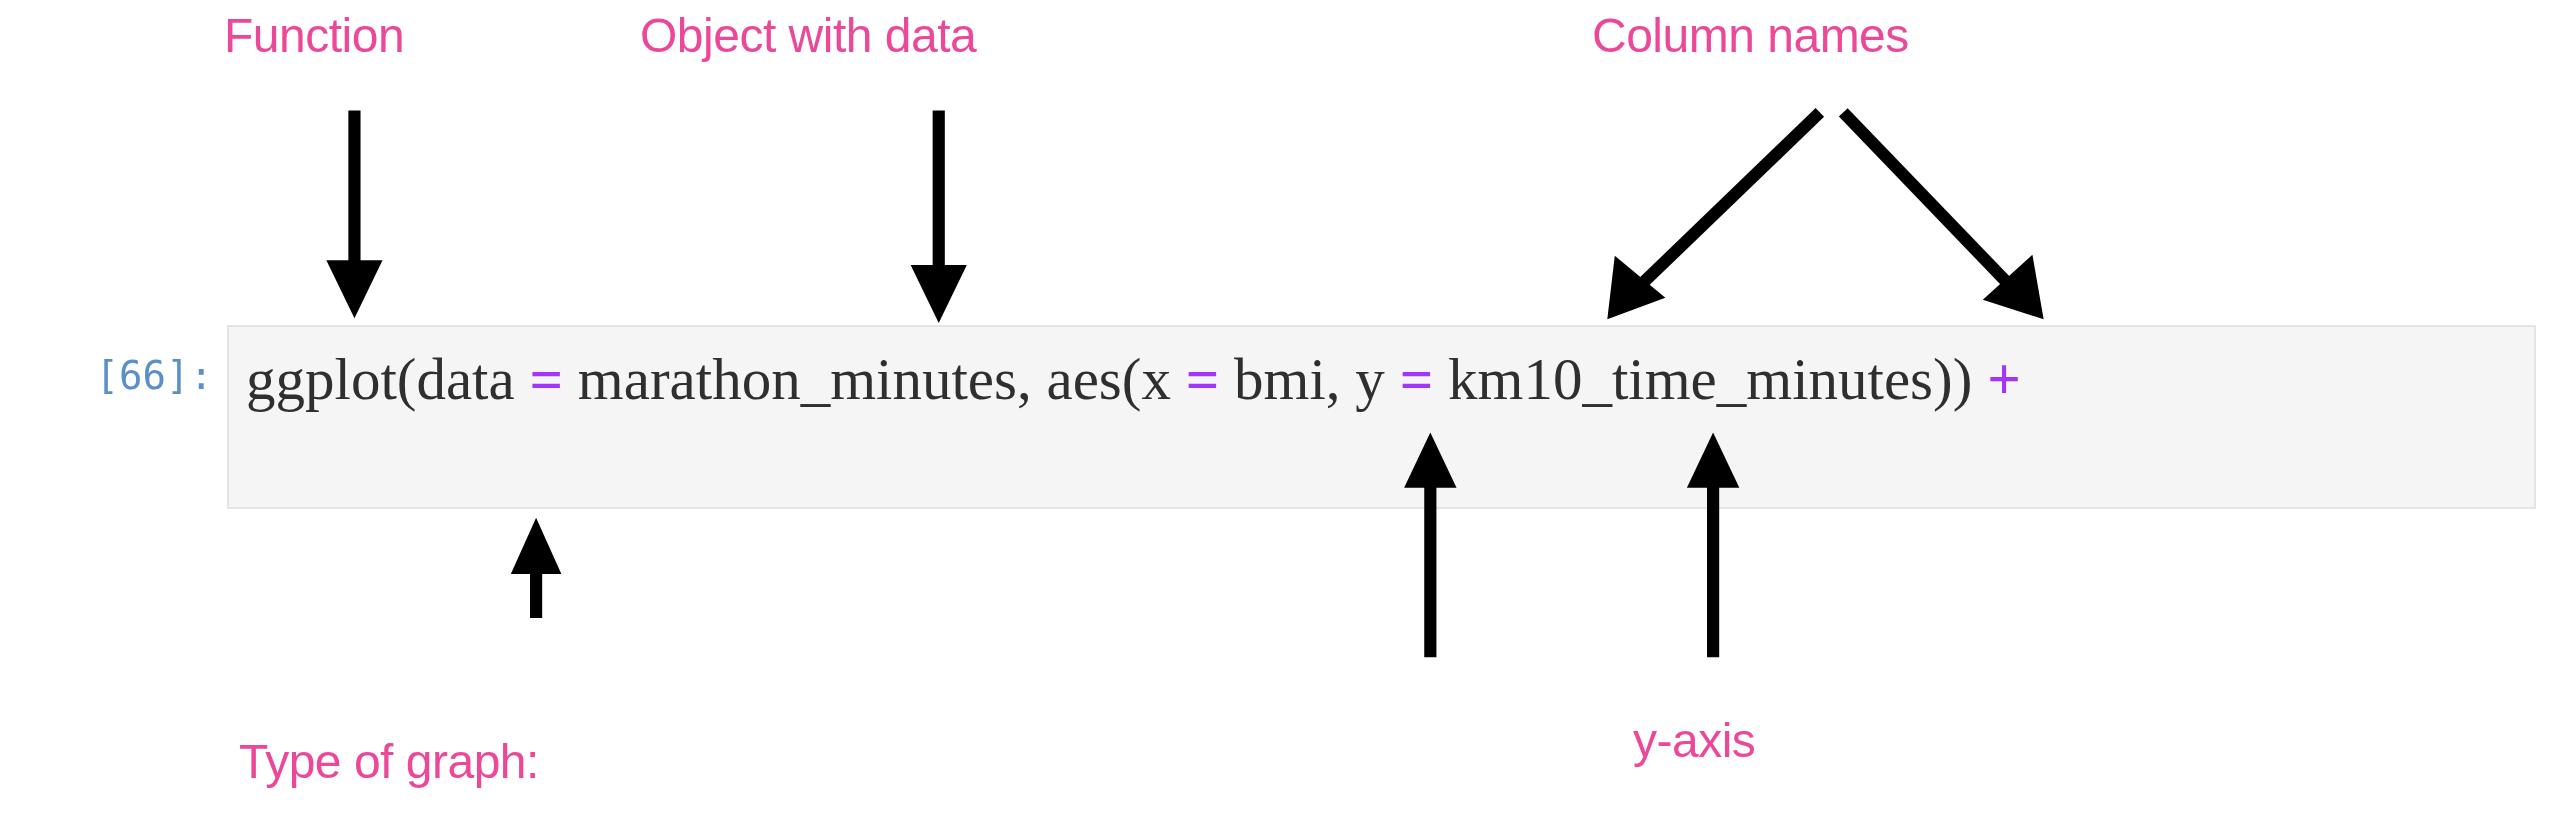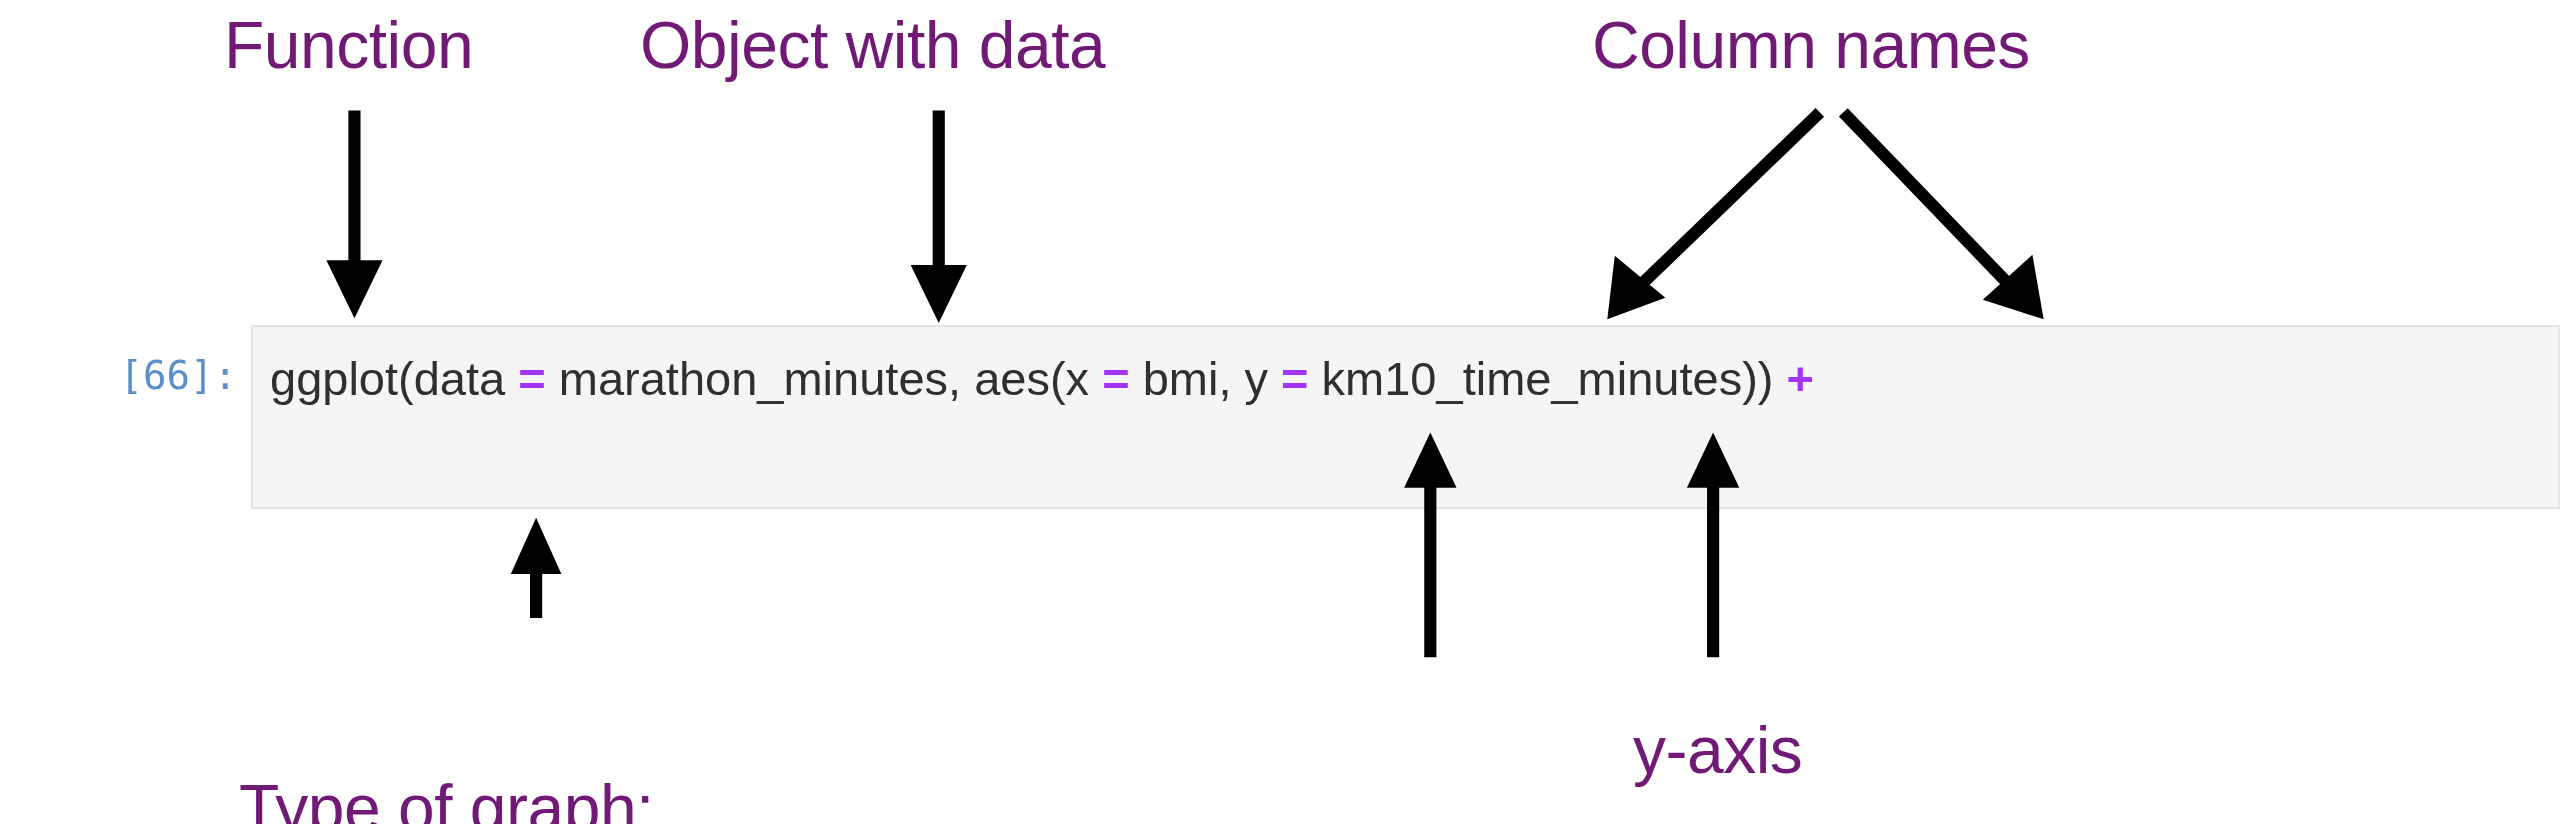--- a/index.html
+++ b/index.html
@@ -16,23 +16,23 @@
 
   #stage {
     position: absolute;
     left: 0; top: 0;
     width: 2576px; height: 824px;
   }
 
   
   .annot {
     position: absolute;
-    color: #701a75;
+    color: #ec4899;
     font-family: "Liberation Sans", sans-serif;
-    font-size: 66px;
+    font-size: 48px;
     line-height: 1.04;
     white-space: pre;
     letter-spacing: -0.5px;
   }
 
   .annot-function      { left: 224px;  top: 11.2px; }
   .annot-object        { left: 640px;  top: 11.2px; }
   .annot-columns       { left: 1592px; top: 11.2px; }
   .annot-typeofgraph   { left: 239px;  top: 637px; }
   .annot-xaxis         { left: 1334px; top: 688px; }
@@ -42,21 +42,21 @@
   #arrows {
     position: absolute;
     left: 0; top: 0;
     width: 2576px; height: 824px;
     pointer-events: none;
   }
 
   
   #cell {
     position: absolute;
-    left: 68px;
+    left: 44px;
     top: 325px;
     width: 2492px;
     height: 156px;
   }
 
   #prompt {
     position: absolute;
     left: 0px;
     top: 28px;
     width: 169px;
@@ -73,22 +73,22 @@
     left: 183px;
     top: 0px;
     width: 2309px;
     height: 184px;
     background: #f5f5f5;
     border: 2.8px solid #e4e4e4;
     padding: 22.5px 0 0 17px;
   }
 
   .codeline {
-    font-family: Liberation Sans, sans-serif;
-    font-size: 47px;
+    font-family: Liberation Serif, serif;
+    font-size: 59px;
     line-height: 58px;
     color: #2f2f2f;
     white-space: pre;
     letter-spacing: 0px;
   }
 
   .tok-op    { color: #a335fb; font-weight: 700; }
   .tok-paren { color: #4cb636; }
 </style>
 </head>

